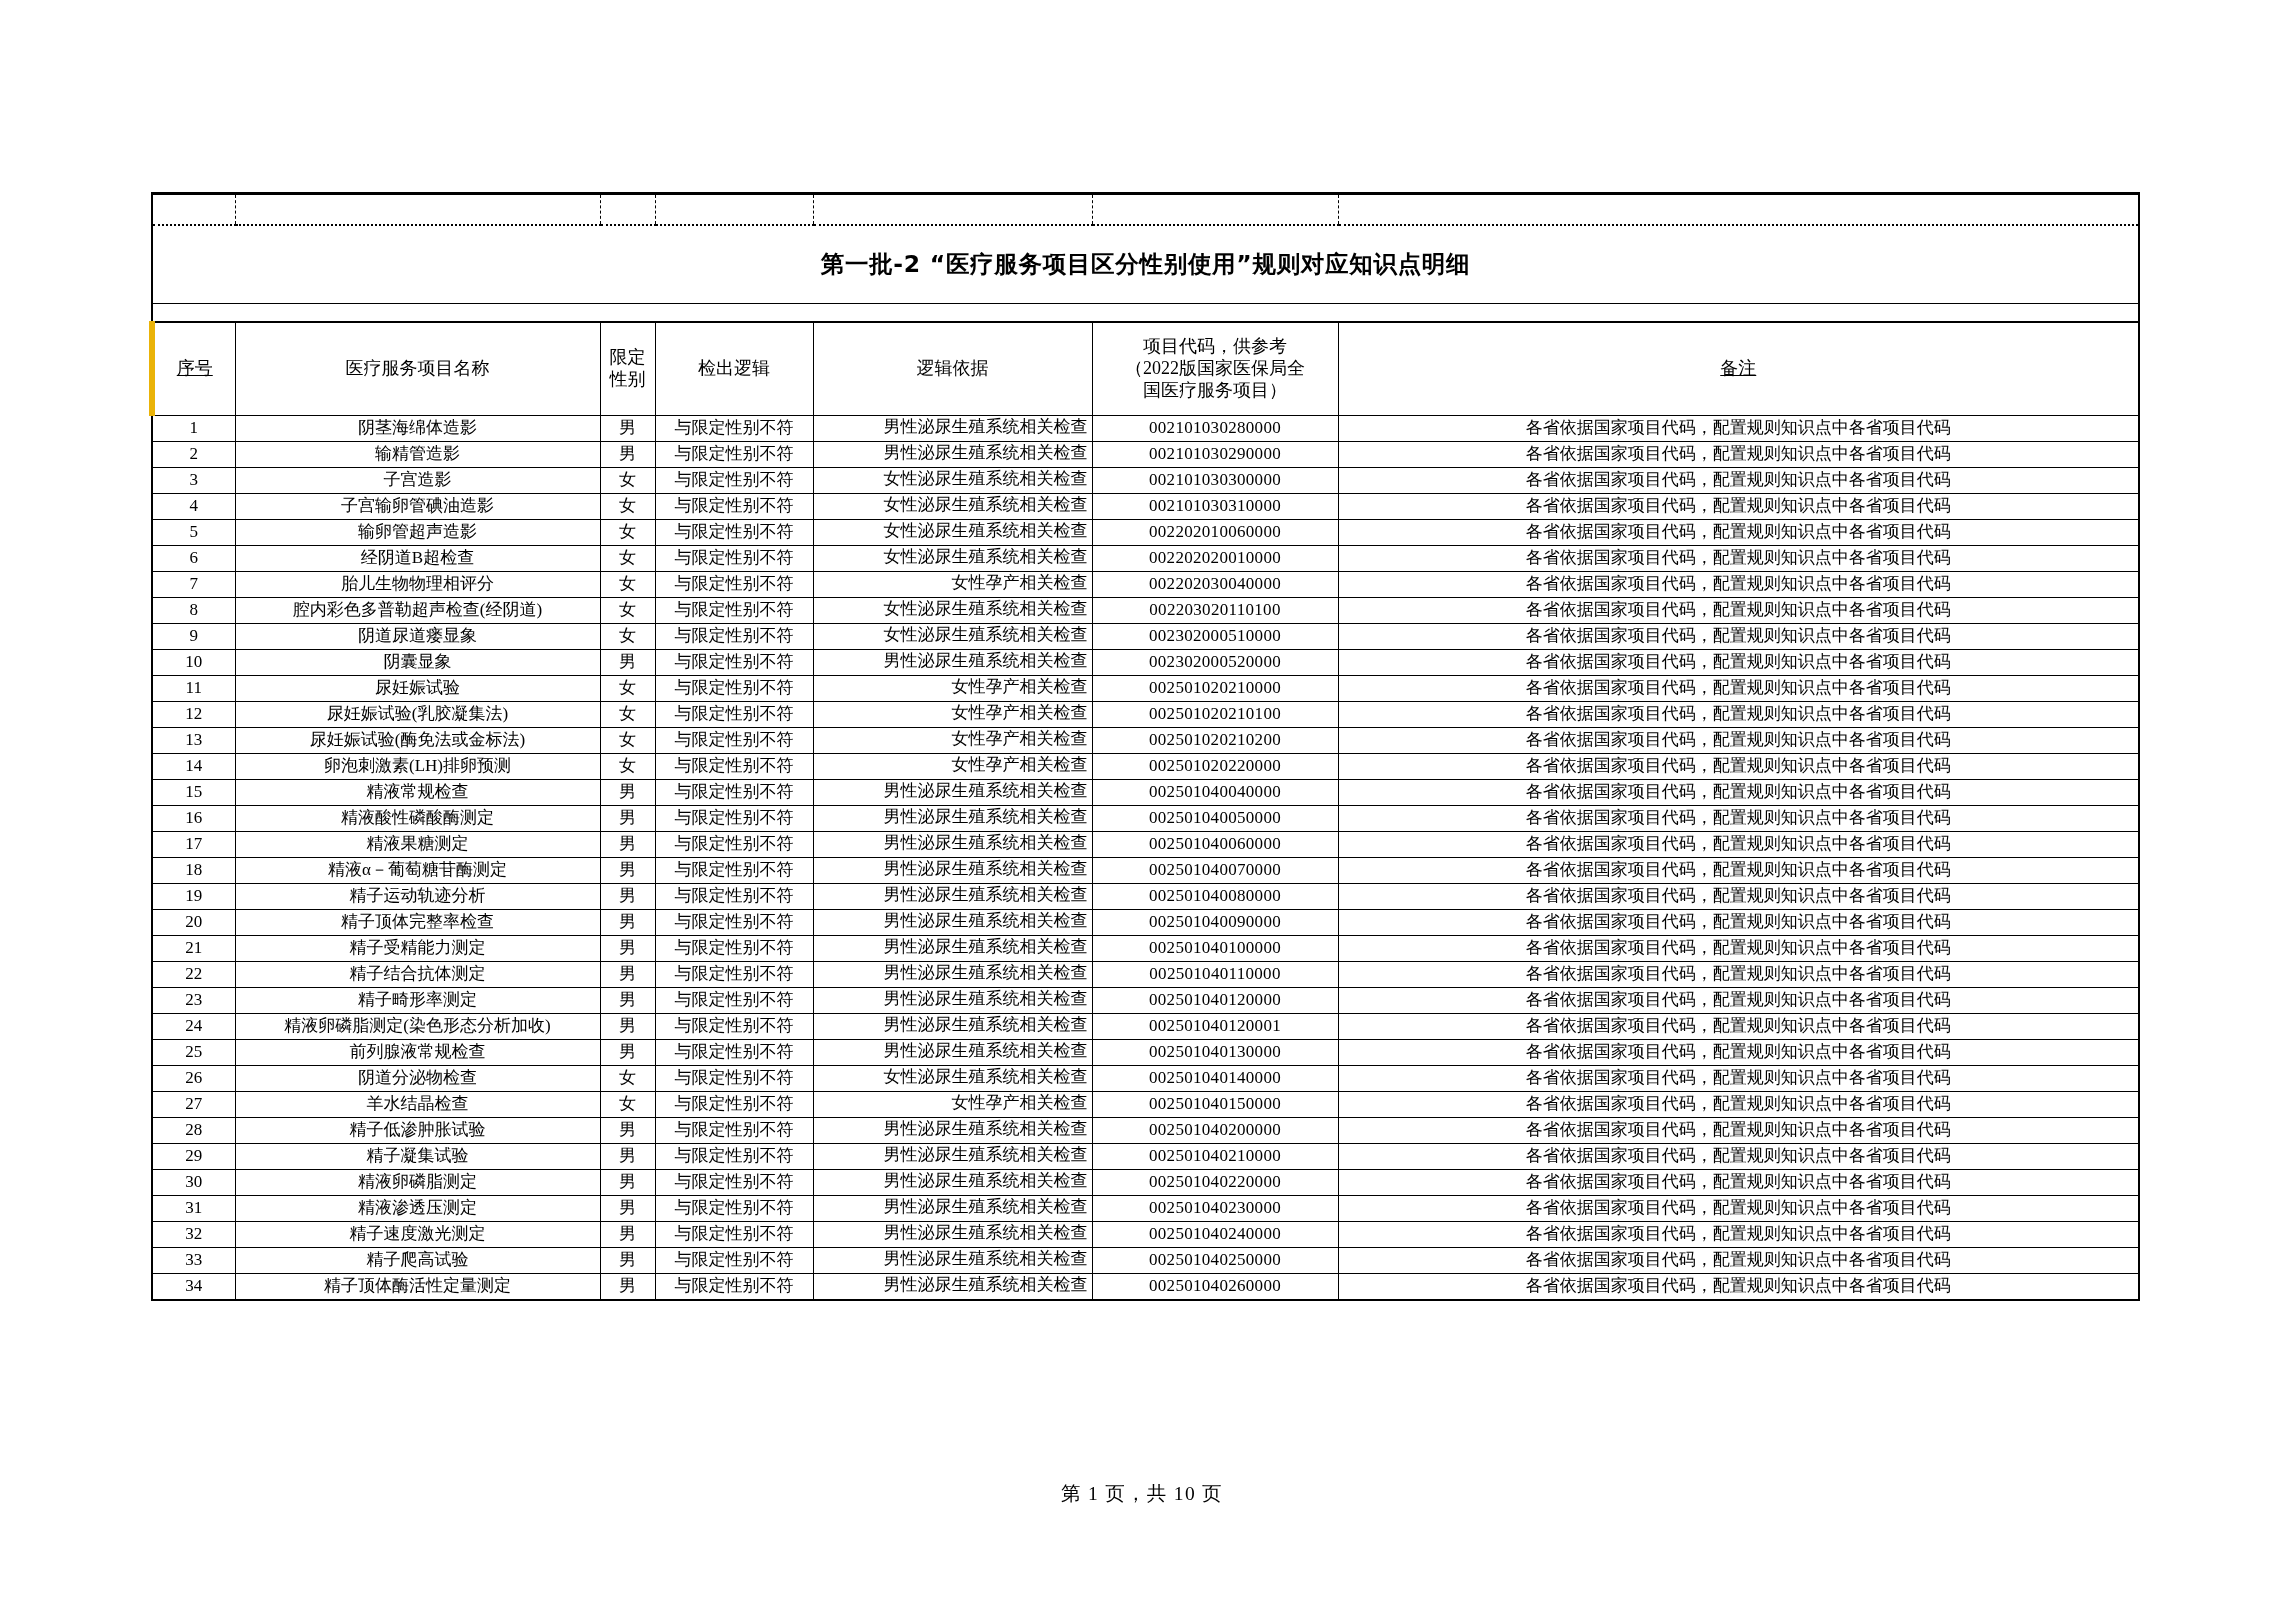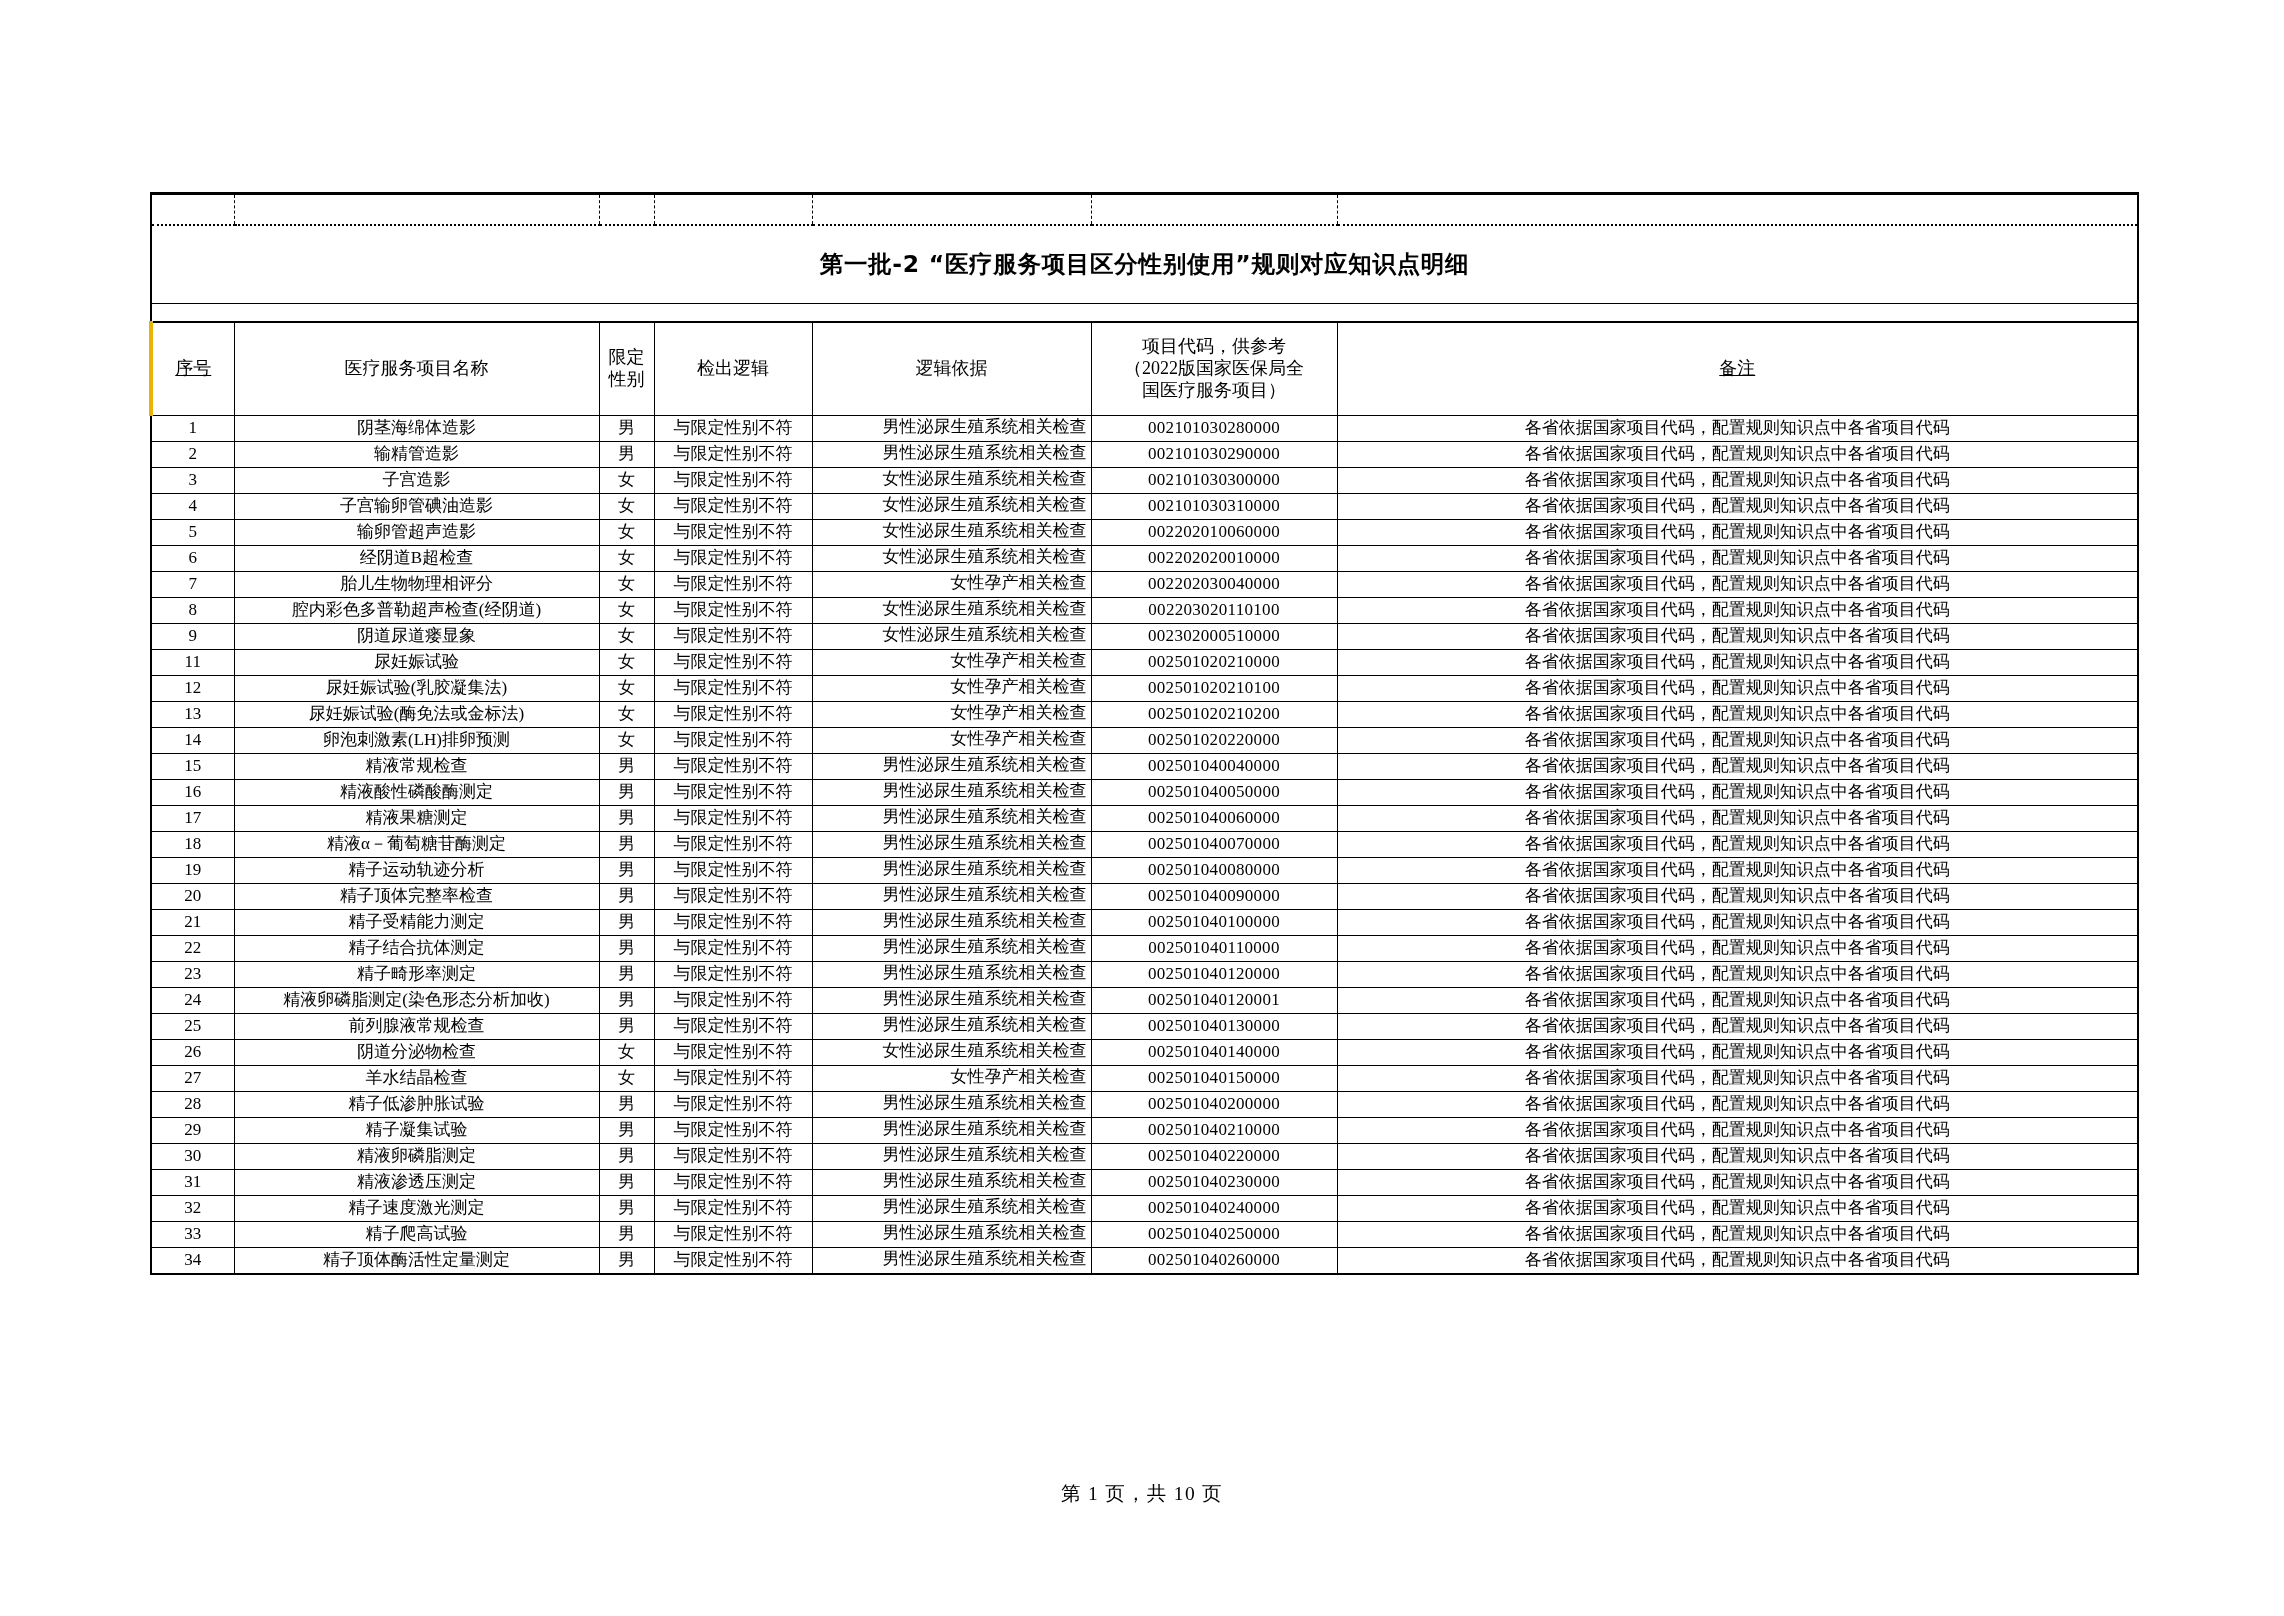--- a/index.html
+++ b/index.html
@@ -90,21 +90,21 @@
 
   
   tr.header-row th {
     height: 89px;
     border: 1.3px solid #000000;
     text-align: center;
     font-size: 18px;
     line-height: 1.22;
     padding: 1.3px 3.9px;
   }
-  tr.header-row th.edge-l { border-left: 4px solid #eab308; text-decoration: underline; }
+  tr.header-row th.edge-l { border-left: 6px solid #eab308; text-decoration: underline; }
   tr.header-row th.edge-r { border-right: 2px solid #000000; text-decoration: underline; }
 
   
   tr.data-row td {
     height: 25px;
     font-size: 17px;
     line-height: 1.05;
     padding: 0 3.9px;
     white-space: nowrap;
     overflow: hidden;
@@ -261,20 +261,29 @@
           <tr class="data-row">
             <td class="c-idx edge-l">9</td>
             <td class="c-name">阴道尿道瘘显象</td>
             <td class="c-sex">女</td>
             <td class="c-logic">与限定性别不符</td>
             <td class="c-basis">女性泌尿生殖系统相关检查</td>
             <td class="c-code">002302000510000</td>
             <td class="c-note edge-r">各省依据国家项目代码，配置规则知识点中各省项目代码</td>
           </tr>
           <tr class="data-row">
+            <td class="c-idx edge-l">10</td>
+            <td class="c-name">阴囊显象</td>
+            <td class="c-sex">男</td>
+            <td class="c-logic">与限定性别不符</td>
+            <td class="c-basis">男性泌尿生殖系统相关检查</td>
+            <td class="c-code">002302000520000</td>
+            <td class="c-note edge-r">各省依据国家项目代码，配置规则知识点中各省项目代码</td>
+          </tr>
+          <tr class="data-row">
             <td class="c-idx edge-l">11</td>
             <td class="c-name">尿妊娠试验</td>
             <td class="c-sex">女</td>
             <td class="c-logic">与限定性别不符</td>
             <td class="c-basis">女性孕产相关检查</td>
             <td class="c-code">002501020210000</td>
             <td class="c-note edge-r">各省依据国家项目代码，配置规则知识点中各省项目代码</td>
           </tr>
           <tr class="data-row">
             <td class="c-idx edge-l">12</td>

